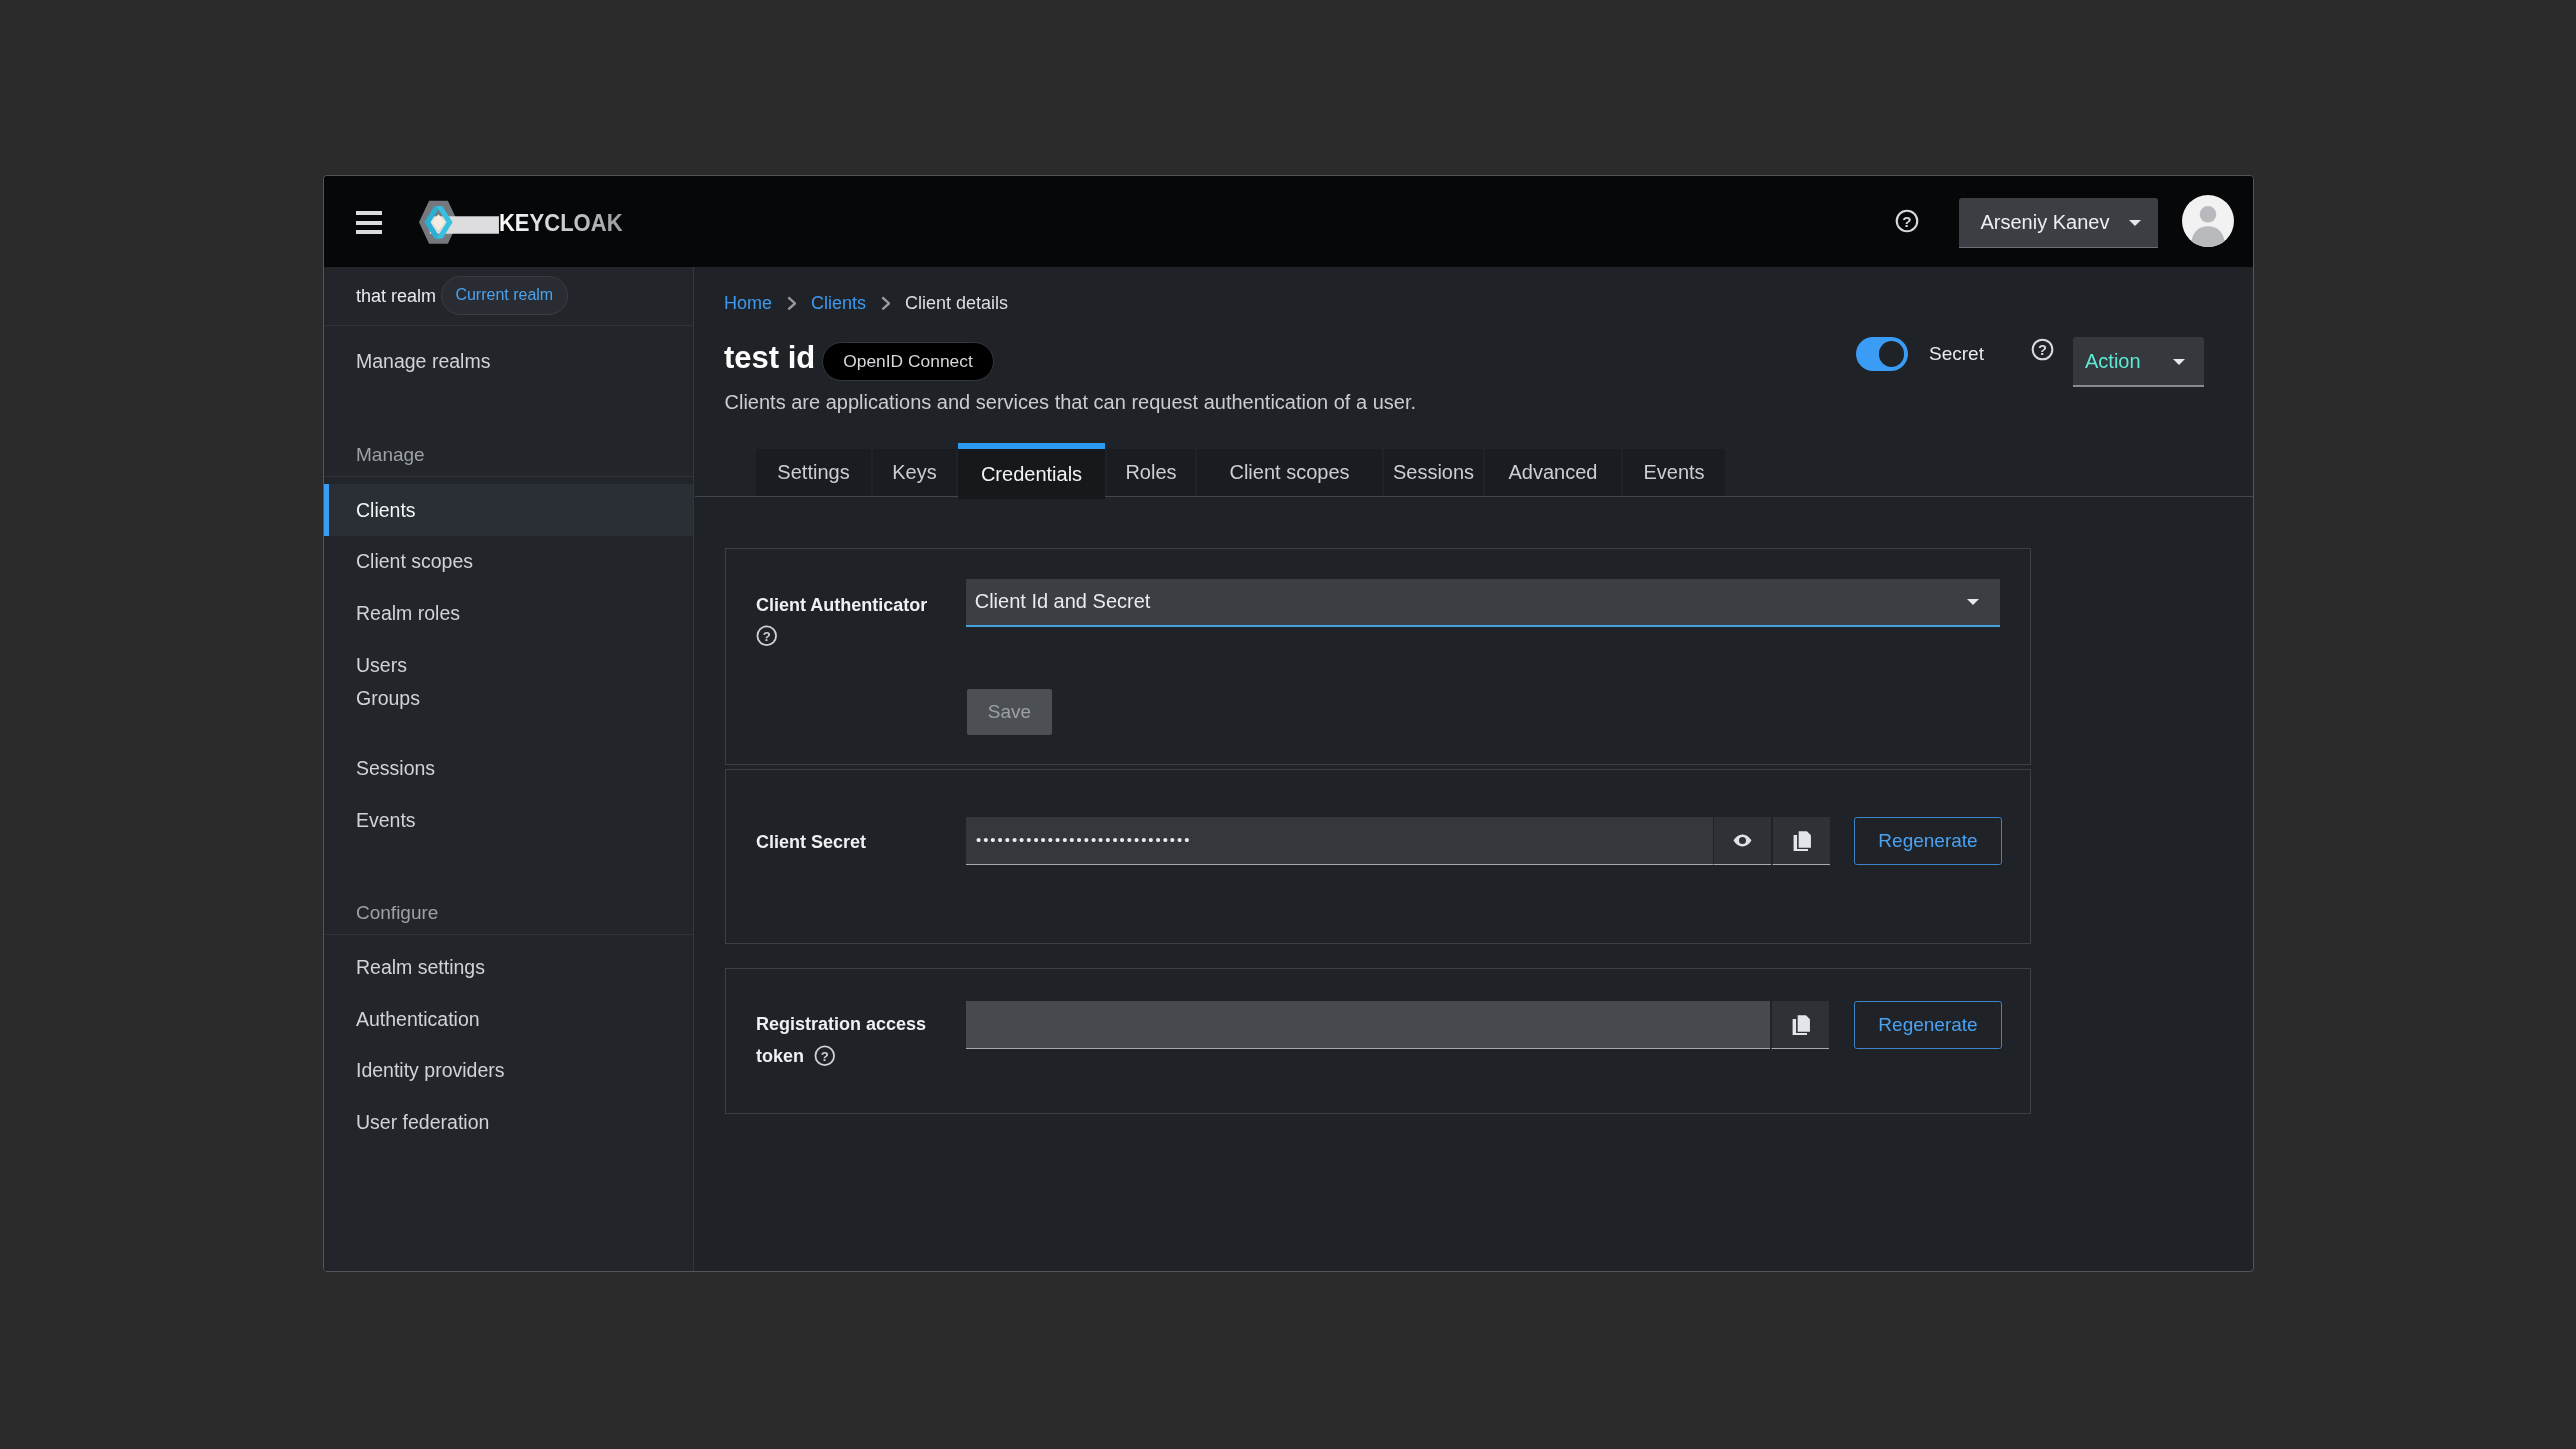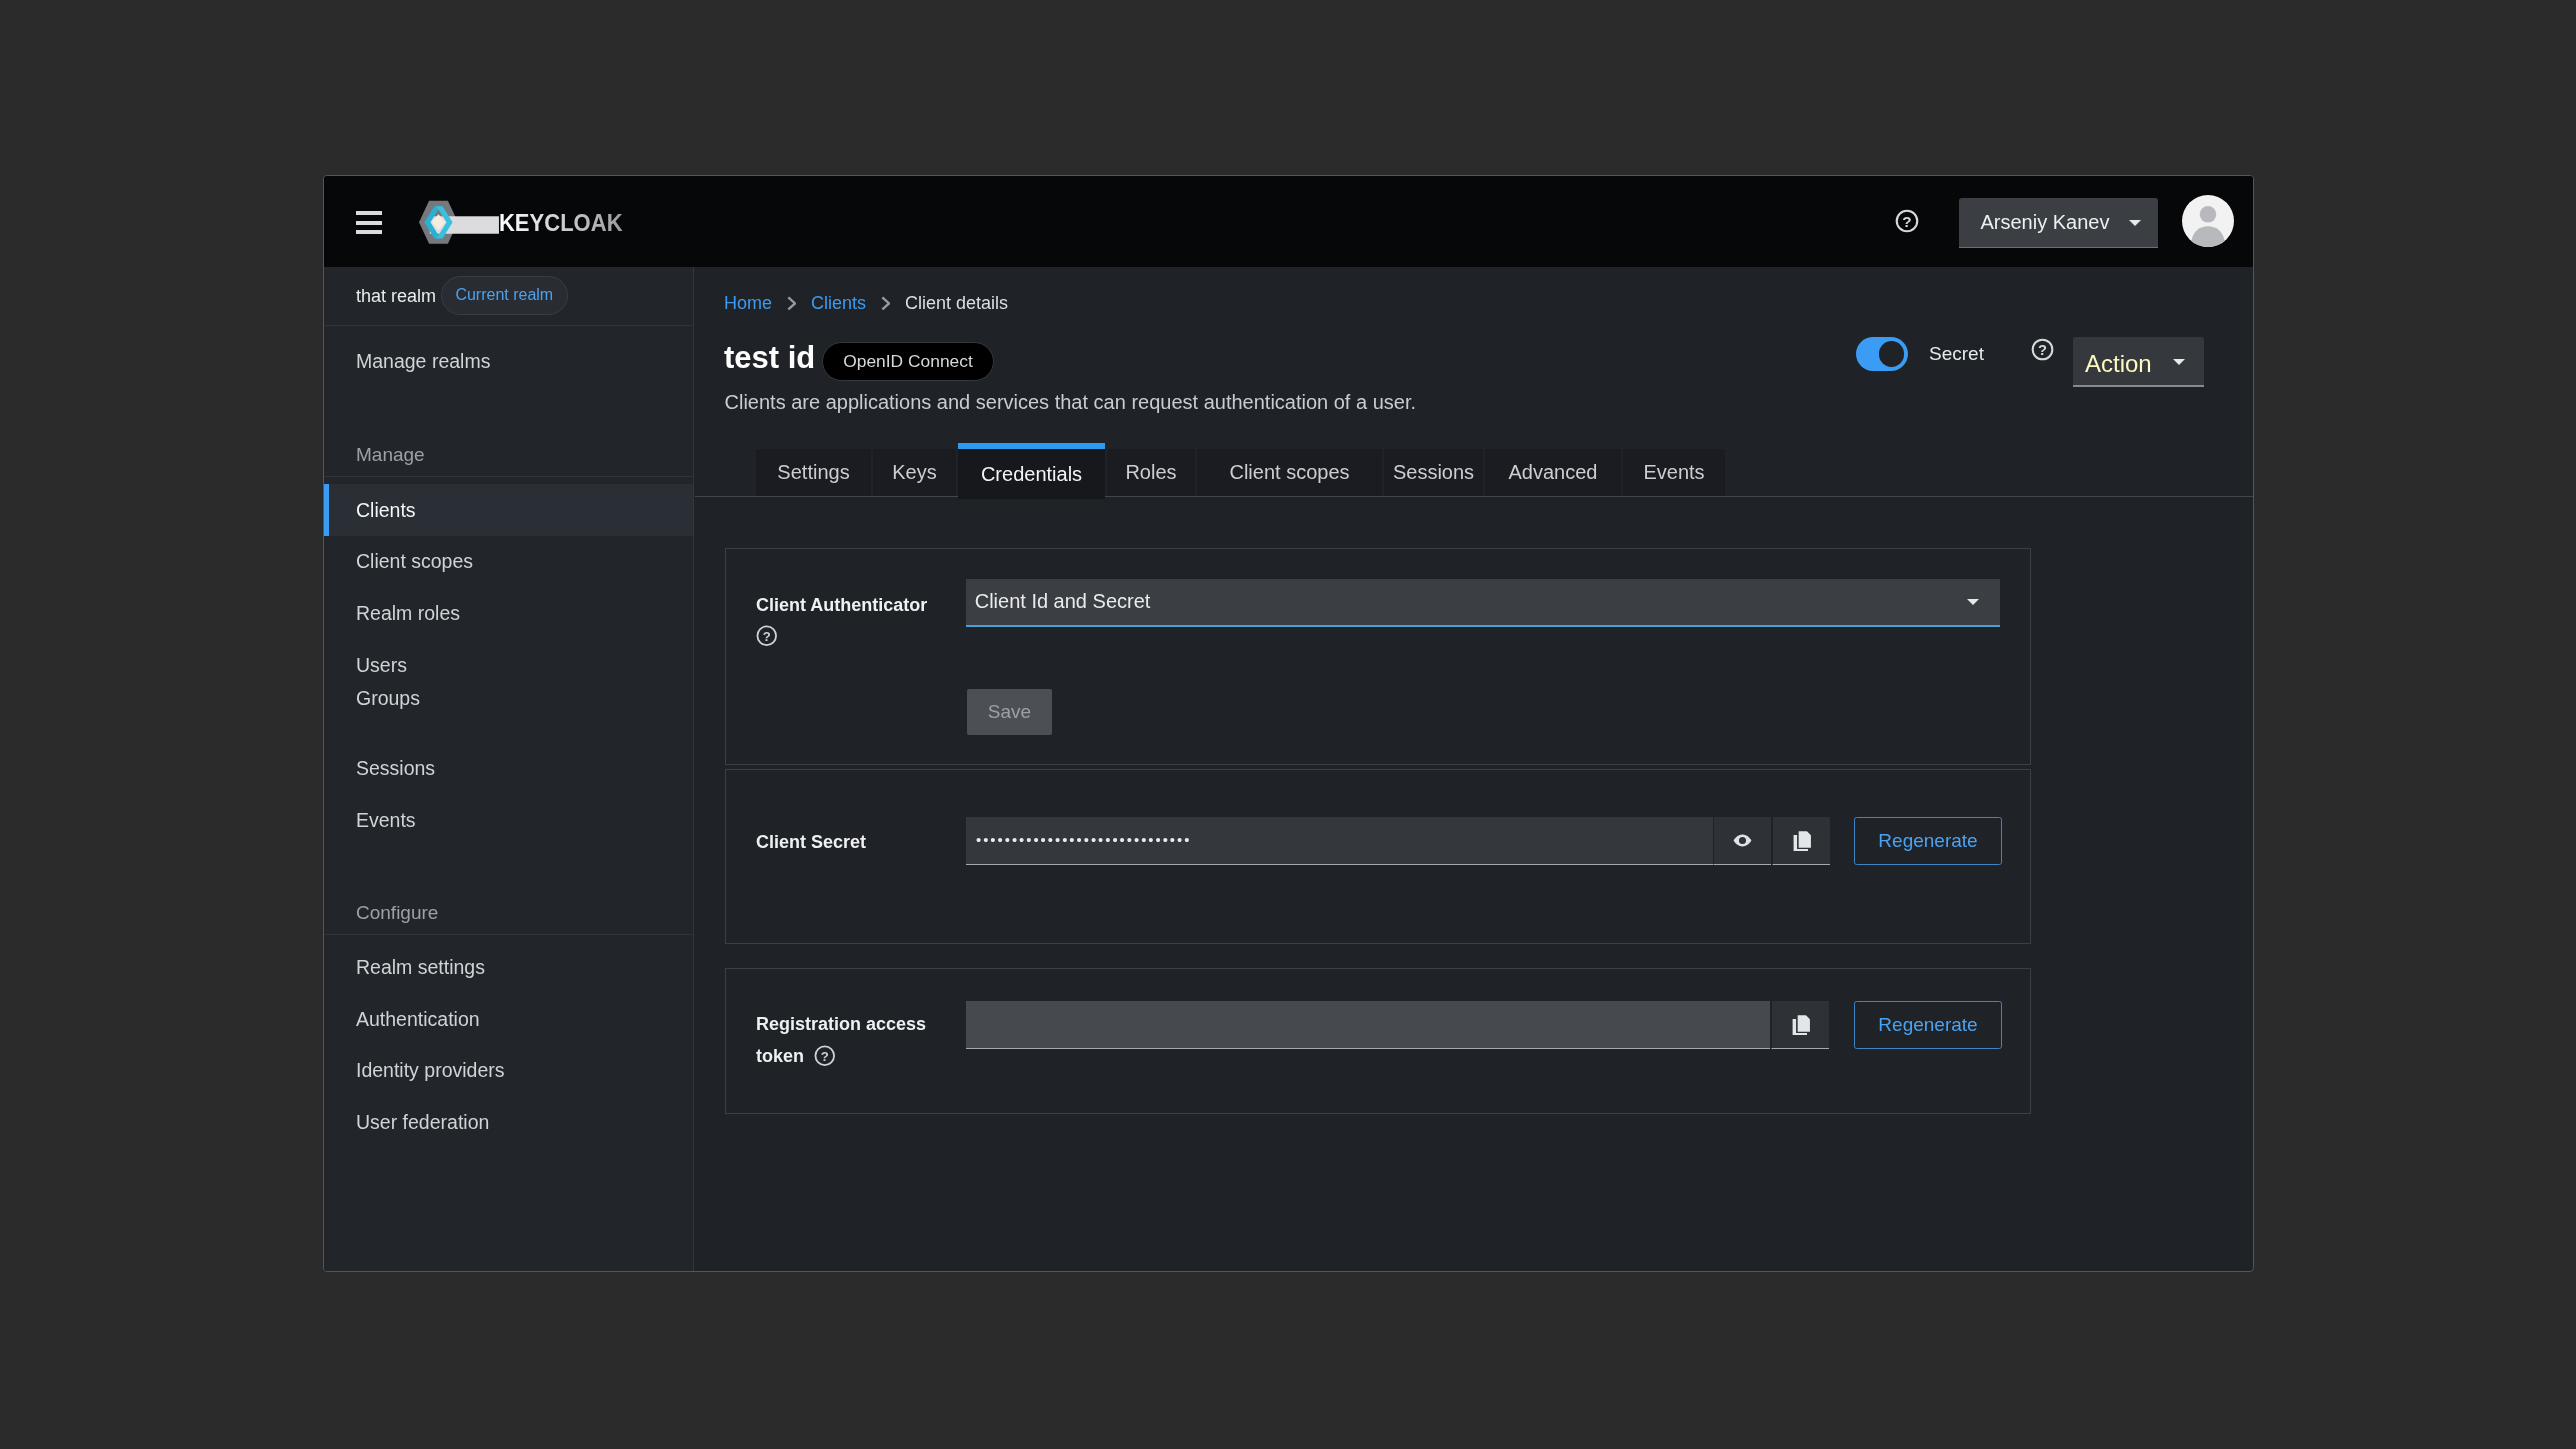--- a/index.html
+++ b/index.html
@@ -43,21 +43,21 @@
   .crumb a { color:#3d9af0; text-decoration:none; }
   .crumb .sep { margin:0 14.8px; }
   .title { position:absolute; left:29px; top:71px; font-size:31px; font-weight:bold; color:#fdfdfe; line-height:39px; }
   .oidcpill { position:absolute; left:127px; top:75px; width:172px; height:39px; border-radius:19.5px; background:#000000; border:1.3px solid #35383d; color:#d6d8db; font-size:17.4px; text-align:center; line-height:36px; }
   .subtitle { position:absolute; left:29.5px; top:124px; font-size:20px; color:#c9ccd0; }
 
   .toggle { position:absolute; left:1161px; top:70px; width:52px; height:34px; border-radius:17px; background:#3a9cf4; }
   .toggle .knob { position:absolute; right:4px; top:4px; width:25.5px; height:25.5px; border-radius:50%; background:#1f2226; }
   .enabled-txt { position:absolute; left:1234px; top:76px; font-size:19px; color:#e8eaeb; }
   .actionbtn { position:absolute; left:1378px; top:70px; width:131px; height:50px; background:#35383d; border-bottom:2px solid #878b90; border-radius:2.7px 2.7px 0 0; }
-  .actionbtn span { position:absolute; left:12px; top:13.4px; font-size:24px; color:#fef9c3; }
+  .actionbtn span { position:absolute; left:12px; top:13.4px; font-size:20px; color:#5eead4; }
 
   
   .tabs { position:absolute; left:61px; top:176px; display:flex; align-items:flex-start; gap:2px; }
   .tab { margin-top:6px; height:47px; background:#1a1c21; color:#ccced2; font-size:20px; display:flex; align-items:center; justify-content:center; }
   .tab.active { margin-top:0; height:56px; background:#16181c; border-top:6px solid #2b9af3; color:#f2f4f6; z-index:2; position:relative; }
   .tabline { position:absolute; left:0; top:229px; right:0; height:1.3px; background:#43464c; }
 
   
   .box { position:absolute; left:30px; width:1306px; border:1.3px solid #3c4046;text-decoration:underline; }
   .flabel { position:absolute; left:30px; font-size:18px; font-weight:bold; color:#eef0f2; }

